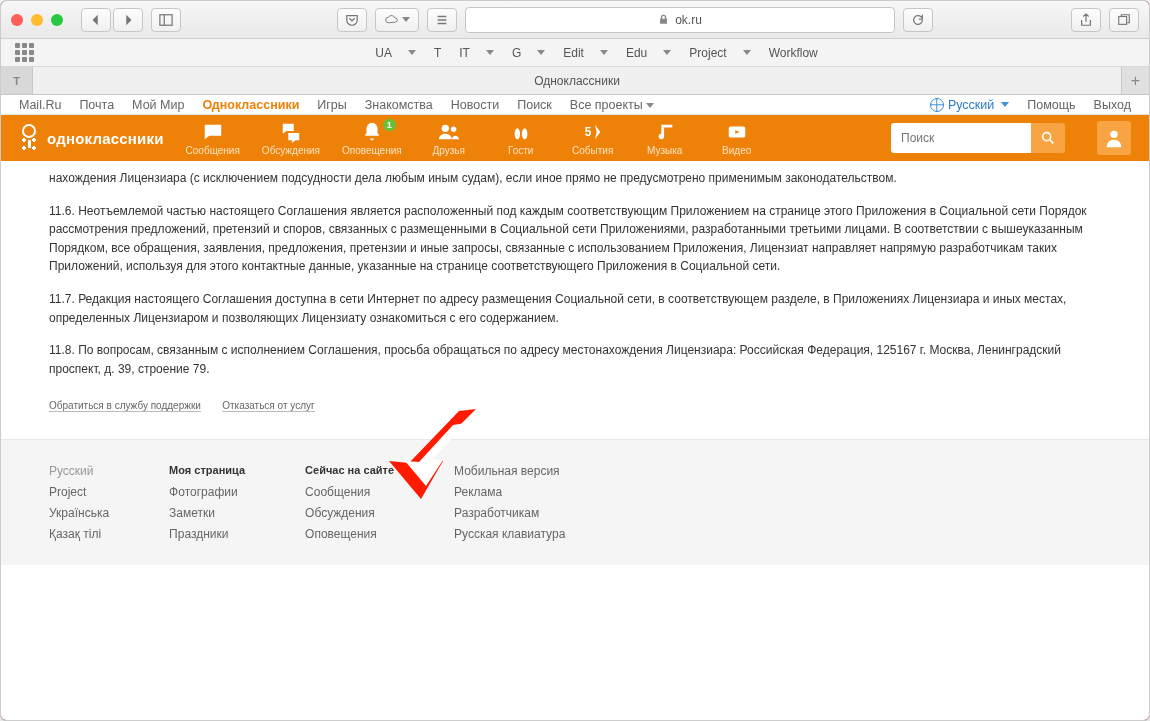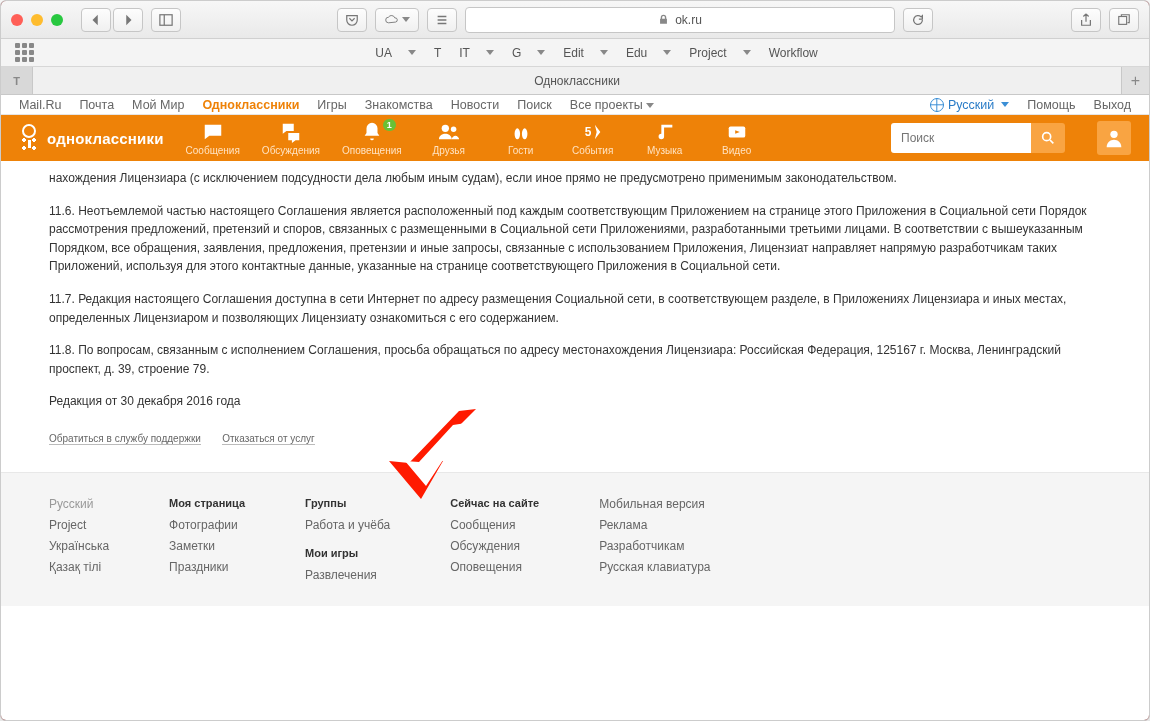--- a/index.html
+++ b/index.html
@@ -285,21 +285,20 @@
             <path d="M4 22c0-5 4-8 8-8s8 3 8 8H4z"></path>
           </svg>
         </div>
     </div>
 
     <div class="content">
       <p>нахождения Лицензиара (с исключением подсудности дела любым иным судам), если иное прямо не предусмотрено применимым законодательством.</p>
       <p>11.6. Неотъемлемой частью настоящего Соглашения является расположенный под каждым соответствующим Приложением на странице этого Приложения в Социальной сети Порядок рассмотрения предложений, претензий и споров, связанных с размещенными в Социальной сети Приложениями, разработанными третьими лицами. В соответствии с вышеуказанным Порядком, все обращения, заявления, предложения, претензии и иные запросы, связанные с использованием Приложения, Лицензиат направляет напрямую разработчикам таких Приложений, используя для этого контактные данные, указанные на странице соответствующего Приложения в Социальной сети.</p>
       <p>11.7. Редакция настоящего Соглашения доступна в сети Интернет по адресу размещения Социальной сети, в соответствующем разделе, в Приложениях Лицензиара и иных местах, определенных Лицензиаром и позволяющих Лицензиату ознакомиться с его содержанием.</p>
       <p>11.8. По вопросам, связанным с исполнением Соглашения, просьба обращаться по адресу местонахождения Лицензиара: Российская Федерация, 125167 г. Москва, Ленинградский проспект, д. 39, строение 79.</p>
-      <p style="margin-bottom:2px">Редакция от 30 декабря 2016 года</p>
       <div class="links">
         <a>Обратиться в службу поддержки</a>
         <a>Отказаться от услуг</a>
       </div>
 
       <svg class="arrow" width="120" height="110">
         <polygon points="95,8 45,58 62,60 40,98 8,60 28,62 78,10" fill="#ff1a00"></polygon>
         <polygon points="85,22 52,58 62,59 45,85 24,60 38,61 72,24" fill="#fff"></polygon>
       </svg>
     </div>
@@ -312,26 +311,20 @@
           <a>Українська</a>
           <a>Қазақ тілі</a>
         </div>
         <div class="fcol">
           <h4>Моя страница</h4>
           <a>Фотографии</a>
           <a>Заметки</a>
           <a>Праздники</a>
         </div>
         <div class="fcol">
-          <h4>Группы</h4>
-          <a>Работа и учёба</a>
-          <h4 style="margin-top:8px">Мои игры</h4>
-          <a>Развлечения</a>
-        </div>
-        <div class="fcol">
           <h4>Сейчас на сайте</h4>
           <a>Сообщения</a>
           <a>Обсуждения</a>
           <a>Оповещения</a>
         </div>
         <div class="fcol">
           <a>Мобильная версия</a>
           <a>Реклама</a>
           <a>Разработчикам</a>
           <a>Русская клавиатура</a>

